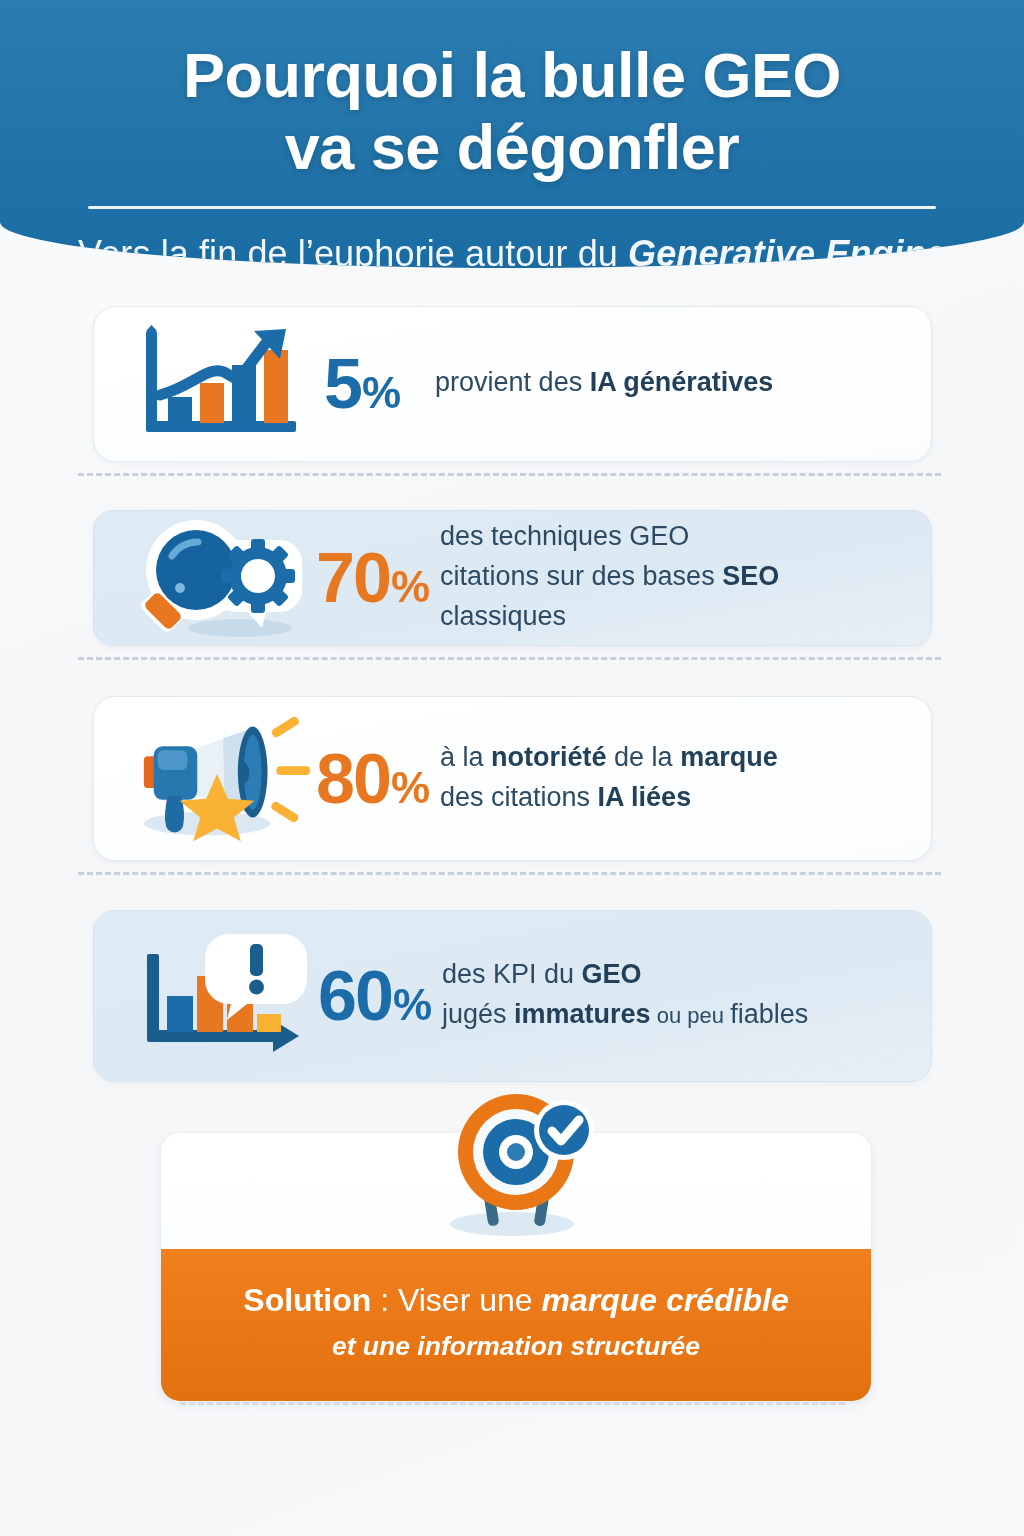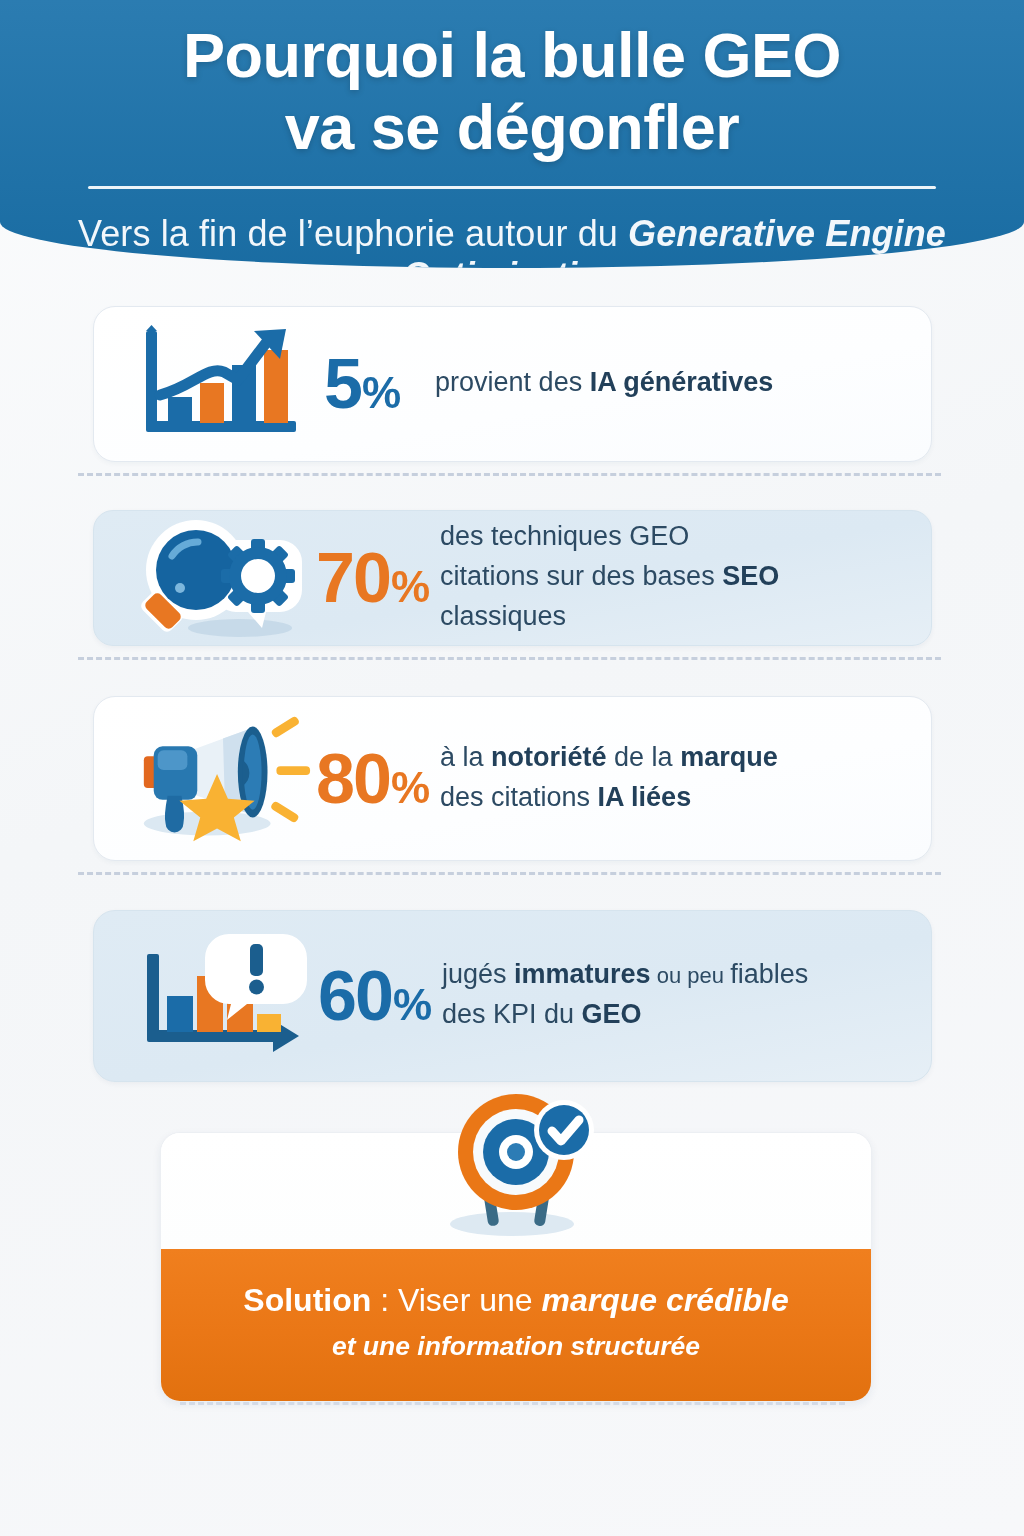--- a/index.html
+++ b/index.html
@@ -30,21 +30,21 @@
   .header::after {
     content: "";
     position: absolute;
     inset: 0;
     background: linear-gradient(180deg, rgba(255,255,255,.07) 0%, rgba(0,0,0,.05) 100%);
     pointer-events: none;
   }
   .header-inner {
     position: relative;
     z-index: 2;
-    padding-top: 20px;
+    padding-top: 40px;
     text-align: center;
   }
   .title {
     color: #ffffff;
     font-size: 63px;
     font-weight: 700;
     line-height: 1.14;
     letter-spacing: -0.5px;
     text-shadow: 0 2px 6px rgba(0,0,0,.18);
     padding: 0 40px;
@@ -345,22 +345,22 @@
           <rect x="117" y="12" width="13" height="32" rx="5"></rect>
           <circle cx="123.5" cy="55" r="7.5"></circle>
         </g>
       </svg>
     </div>
     <div class="stat blue stat-4">
       <span class="num">60</span>
         <span class="pct">%</span>
     </div>
     <div class="desc">
+      <div><span>des KPI du </span><b>GEO</b></div>
       <div><span>jugés </span><b>immatures</b><span class="sm"> ou peu </span><span>fiables</span></div>
-      <div><span>des KPI du </span><b>GEO</b></div>
     </div>
   </div>
 </div>
 
 <div class="solution-wrap">
   <div class="target-icon">
     <svg width="168" height="152" viewBox="0 0 168 152">
       <ellipse cx="80" cy="134" rx="62" ry="12" fill="#dde9f2"></ellipse>
       <rect x="54" y="104" width="11" height="32" rx="5" transform="rotate(-9 59 120)" fill="#3a6b86"></rect>
       <rect x="104" y="104" width="11" height="32" rx="5" transform="rotate(9 109 120)" fill="#3a6b86"></rect>

